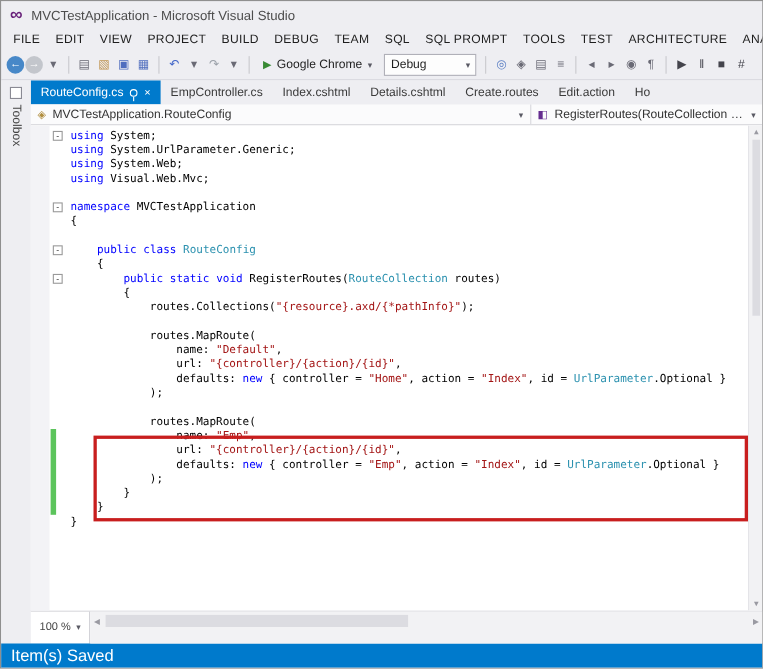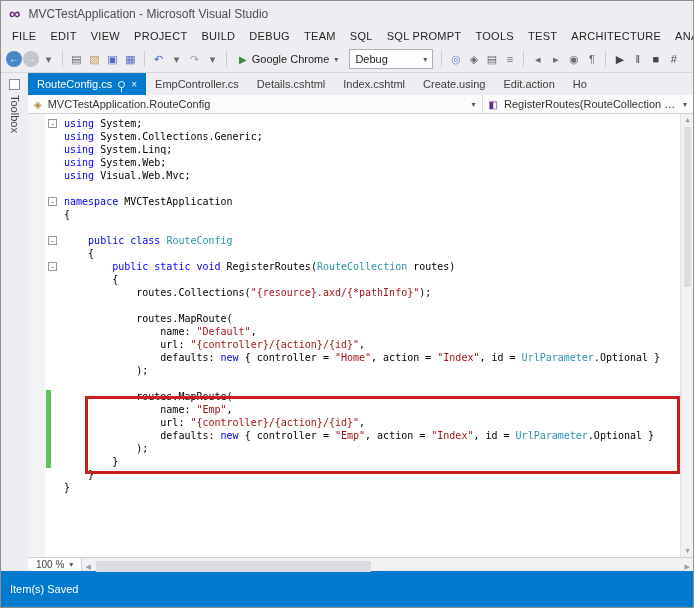--- a/index.html
+++ b/index.html
@@ -61,28 +61,28 @@
   .tok-t { color: var(--ty); }
   .tok-s { color: var(--st); }
   .tok-p { color: #000; }
   .hl-box { position: absolute; left: 57px; right: 13px; border: 3px solid #c81e1e; pointer-events: none; }
   .change-bar { position: absolute; left: 18px; width: 5px; background: #5cc45c; }
   .vscroll { position: absolute; right: 0; top: 0; bottom: 0; width: 13px; background: #f2f2f4; border-left: 1px solid #e4e4e8; }
   .vthumb { position: absolute; top: 13px; left: 3px; width: 7px; height: 160px; background: #dcdce1; }
   .scroll-arrow { position: absolute; left: 0; width: 13px; text-align: center; font-size: 7px; color: #9a9aa2; }
 
   
-  .zoombar { height: 14px; background: #fff; border-top: 1px solid #cfcfd4; display: flex; align-items: center; font-size: 10px; color: #444; flex: 0 0 auto; }
+  .zoombar { height: 30px; background: #fff; border-top: 1px solid #cfcfd4; display: flex; align-items: center; font-size: 10px; color: #444; flex: 0 0 auto; }
   .zoom-sel { display: flex; gap: 5px; padding: 0 8px; border-right: 1px solid #cfcfd4; height: 100%; align-items: center; }
   .hscroll { flex: 1 1 auto; background: #f2f2f4; height: 100%; position: relative; }
   .hthumb { position: absolute; left: 14px; top: 3px; height: 11px; width: 45%; background: #dcdce1; }
   .h-arrow { position: absolute; top: 5px; font-size: 7px; color: #9a9aa2; }
 
   
-  .statusbar { height: 36px; background: var(--accent); color: #fff; font-size: 11px; display: flex; align-items: center; padding: 0 9px; flex: 0 0 auto; }
+  .statusbar { height: 22px; background: var(--accent); color: #fff; font-size: 15px; display: flex; align-items: center; padding: 0 9px; flex: 0 0 auto; }
 </style>
 </head>
 <body>
 
 <div class="window">
 
   <div class="titlebar">
     <span class="vs-logo">∞</span>
     <span>MVCTestApplication - Microsoft Visual Studio</span>
   </div>
@@ -156,27 +156,27 @@
       <div class="tabstrip">
           <div class="tab active">
             <span class="tab-label">RouteConfig.cs</span>
             <span class="pin-icon"></span>
             <span class="close-icon">×</span>
           </div>
           <div class="tab">
             <span class="tab-label">EmpController.cs</span>
           </div>
           <div class="tab">
+            <span class="tab-label">Index.cshtml</span>
+          </div>
+          <div class="tab">
             <span class="tab-label">Details.cshtml</span>
           </div>
           <div class="tab">
-            <span class="tab-label">Index.cshtml</span>
-          </div>
-          <div class="tab">
-            <span class="tab-label">Create.using</span>
+            <span class="tab-label">Create.routes</span>
           </div>
           <div class="tab">
             <span class="tab-label">Edit.action</span>
           </div>
           <div class="tab">
             <span class="tab-label">Ho</span>
           </div>
         </div>
 
       <div class="navbar">
@@ -189,22 +189,21 @@
           <span class="nav-icon-method">◧</span>
           <span class="nav-text">RegisterRoutes(RouteCollection routes)</span>
           <span class="nav-chevron">▾</span>
         </div>
       </div>
 
       <div class="editor">
         <div class="gutter"></div>
         <div class="code">
             <div class="code-line"><span class="fold-box">-</span><span class="code-text"><span class="tok-k">using</span><span class="tok-p"> System;</span></span></div>
-            <div class="code-line"><span class="code-text"><span class="tok-k">using</span><span class="tok-p"> System.Collections.Generic;</span></span></div>
-            <div class="code-line"><span class="code-text"><span class="tok-k">using</span><span class="tok-p"> System.Linq;</span></span></div>
+            <div class="code-line"><span class="code-text"><span class="tok-k">using</span><span class="tok-p"> System.UrlParameter.Generic;</span></span></div>
             <div class="code-line"><span class="code-text"><span class="tok-k">using</span><span class="tok-p"> System.Web;</span></span></div>
             <div class="code-line"><span class="code-text"><span class="tok-k">using</span><span class="tok-p"> Visual.Web.Mvc;</span></span></div>
             <div class="code-line"><span class="code-text"></span></div>
             <div class="code-line"><span class="fold-box">-</span><span class="code-text"><span class="tok-k">namespace</span><span class="tok-p"> MVCTestApplication</span></span></div>
             <div class="code-line"><span class="code-text"><span class="tok-p">{</span></span></div>
             <div class="code-line"><span class="code-text"></span></div>
             <div class="code-line"><span class="fold-box">-</span><span class="code-text"><span class="tok-p">    </span><span class="tok-k">public</span><span class="tok-p"> </span><span class="tok-k">class</span><span class="tok-p"> </span><span class="tok-t">RouteConfig</span></span></div>
             <div class="code-line"><span class="code-text"><span class="tok-p">    {</span></span></div>
             <div class="code-line"><span class="fold-box">-</span><span class="code-text"><span class="tok-p">        </span><span class="tok-k">public</span><span class="tok-p"> </span><span class="tok-k">static</span><span class="tok-p"> </span><span class="tok-k">void</span><span class="tok-p"> RegisterRoutes(</span><span class="tok-t">RouteCollection</span><span class="tok-p"> routes)</span></span></div>
             <div class="code-line"><span class="code-text"><span class="tok-p">        {</span></span></div>

